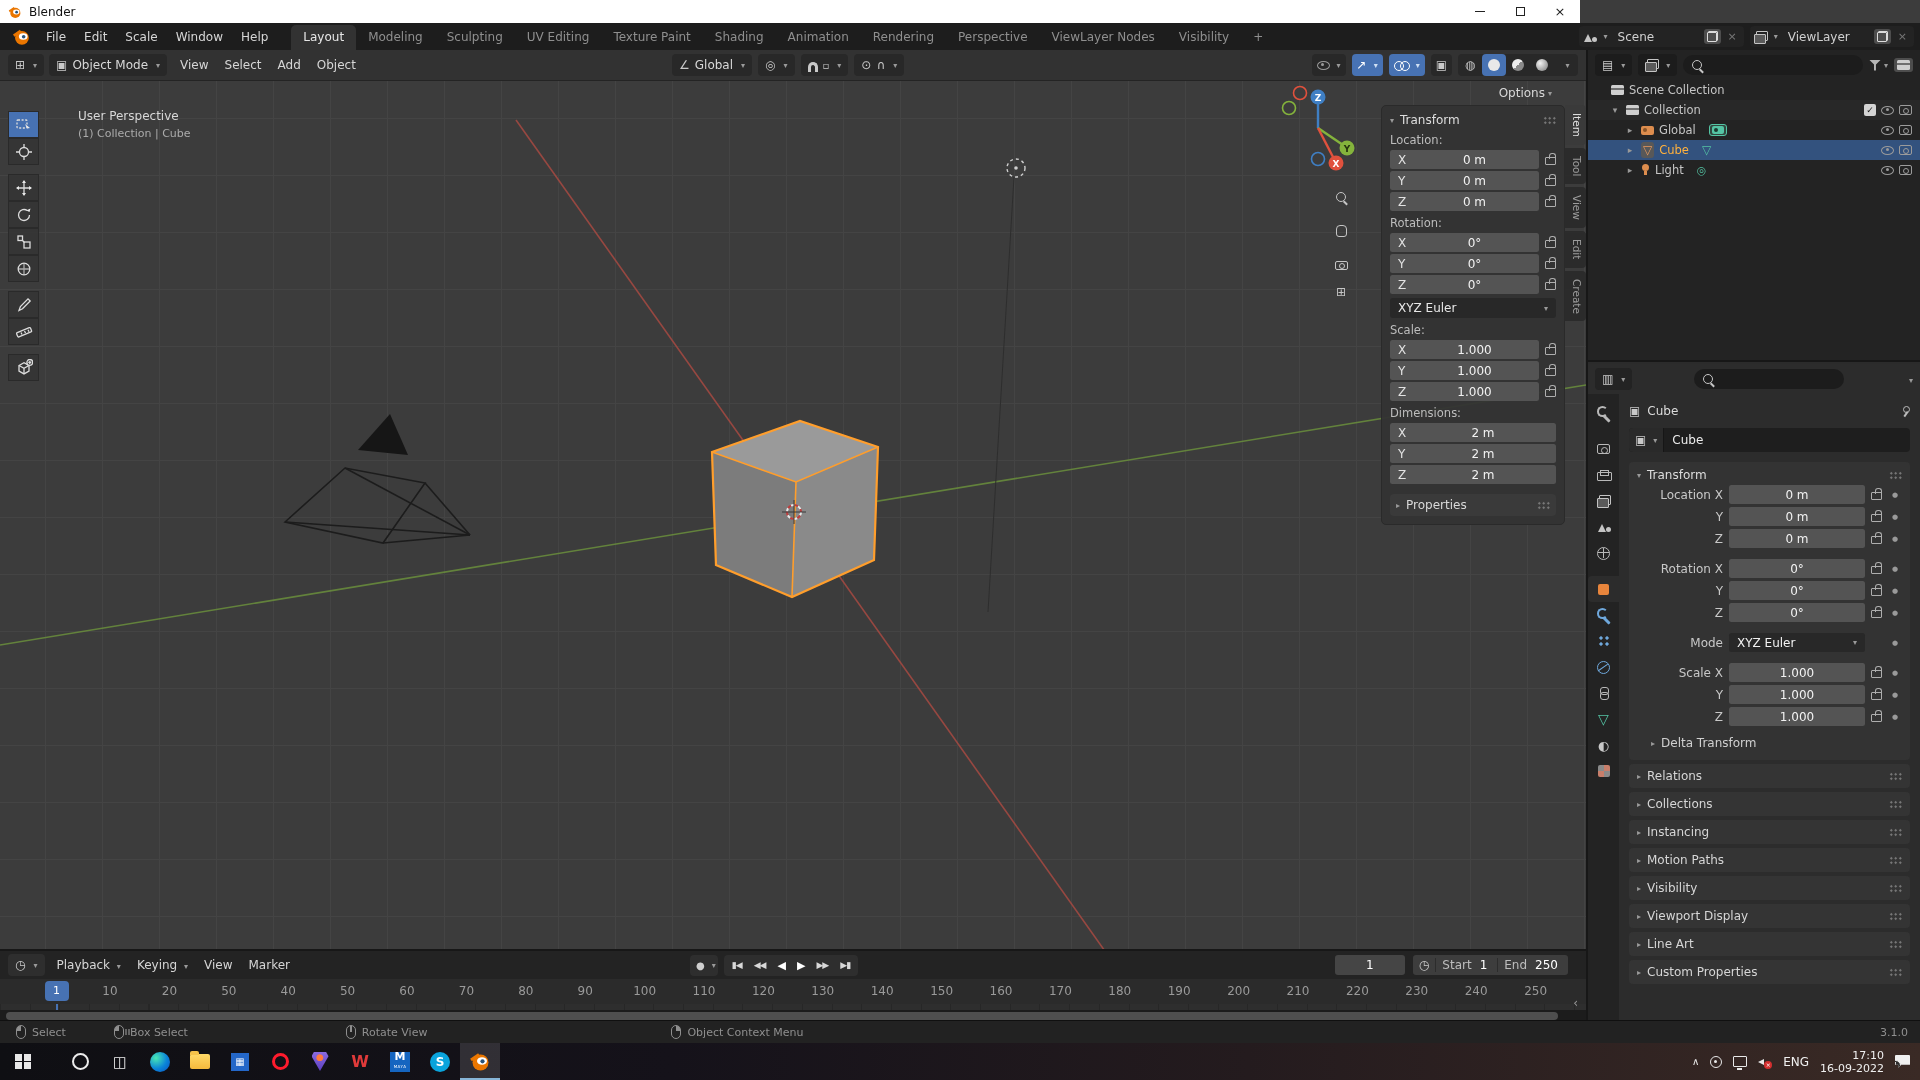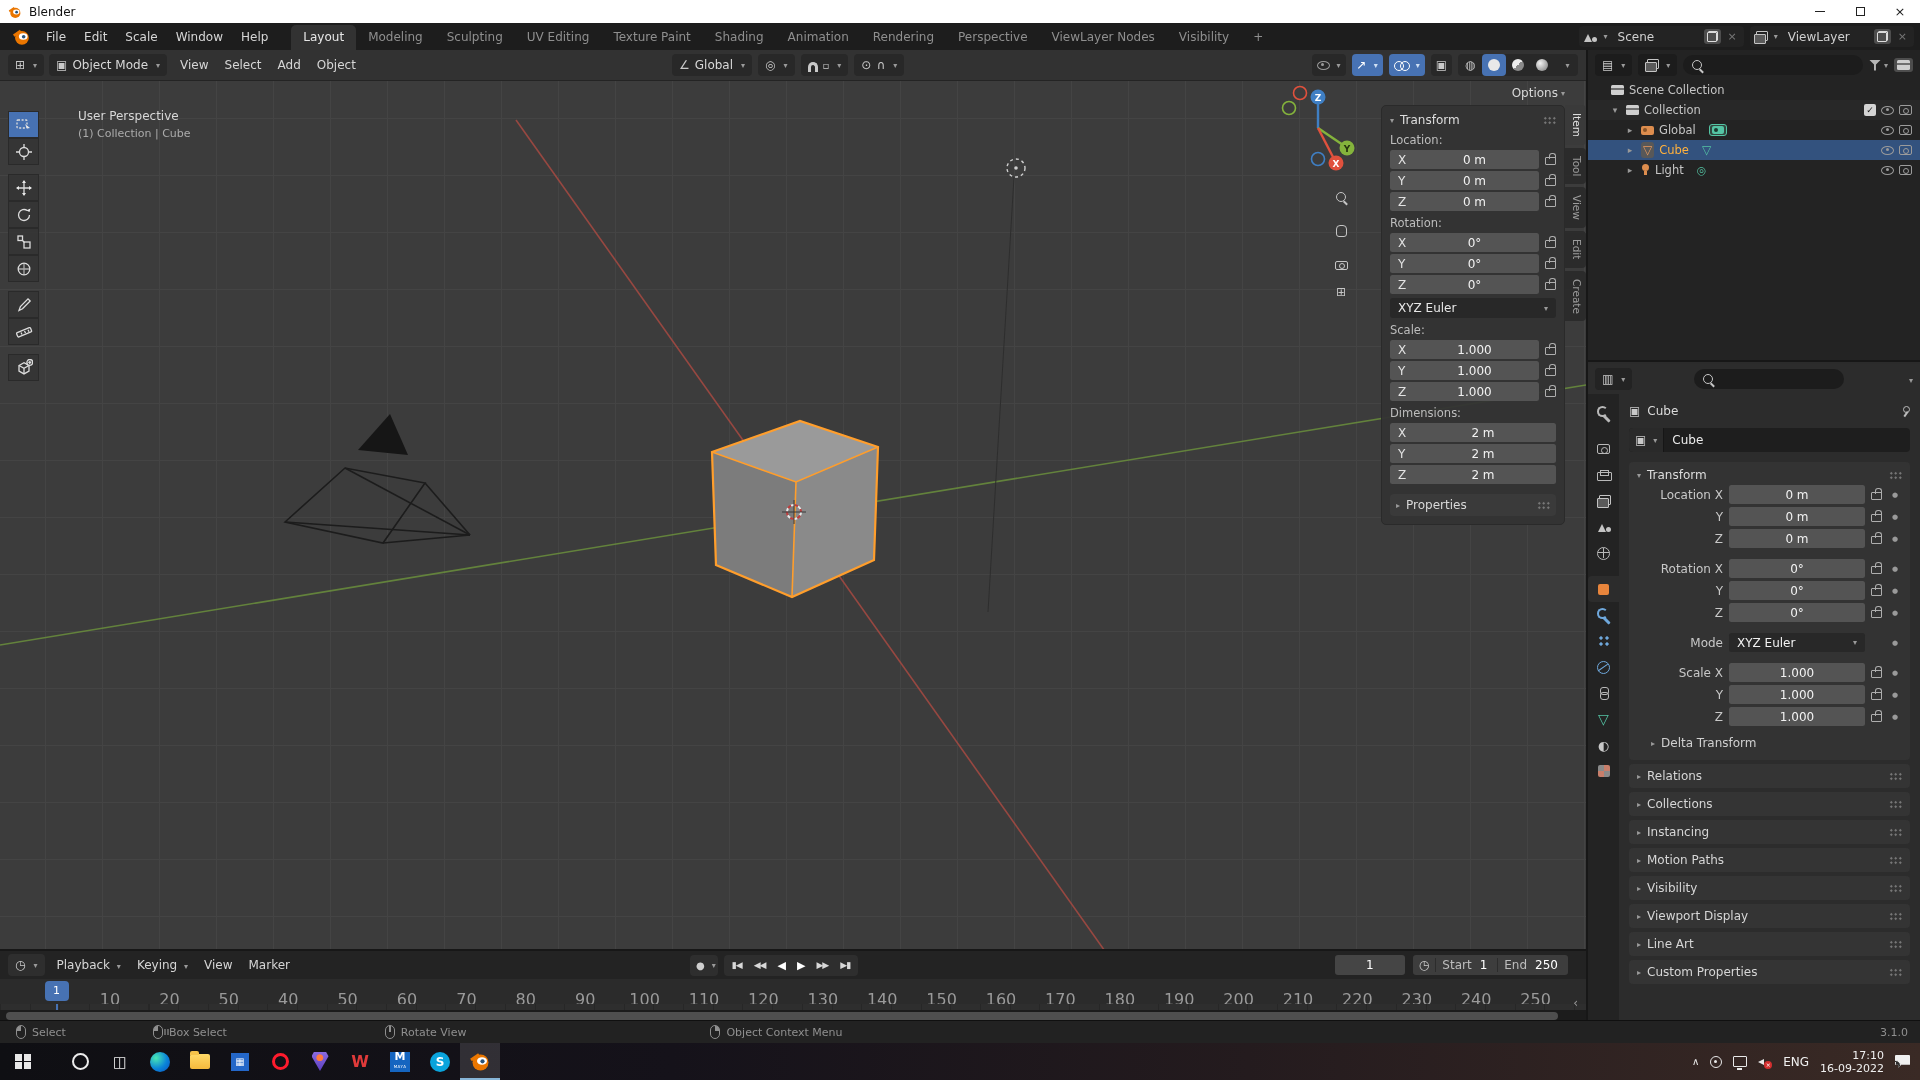--- a/index.html
+++ b/index.html
@@ -3,21 +3,21 @@
 <meta charset="utf-8">
 <style>
 *{margin:0;padding:0;box-sizing:border-box;font-family:"DejaVu Sans","Liberation Sans",sans-serif;}
 html,body{background:#000;}
 #screen{position:relative;width:1920px;height:1080px;overflow:hidden;background:#3c3c3c;color:#ccc;font-size:12px;}
 .abs{position:absolute;}
 .row{display:flex;align-items:center;}
 .chev{font-size:8px;color:#9a9a9a;margin-left:3px;}
 .dots{width:13px;height:9px;background-image:radial-gradient(#7d7d7d 1px,transparent 1.2px);background-size:4.5px 4.5px;}
 
-#titlebar{left:0;top:0;width:1920px;height:23px;background:#fff;color:#111;display:flex;align-items:center;}
+#titlebar{left:0;top:0;width:1580px;height:23px;background:#fff;color:#111;display:flex;align-items:center;}
 #titlebar .t-logo{width:14px;height:14px;margin:0 7px 0 8px;}
 #titlebar .t-name{font-size:12px;color:#111;}
 .wc{width:40px;height:23px;display:flex;align-items:center;justify-content:center;color:#222;}
 #wc-wrap{margin-left:auto;display:flex;}
 .wc-min{width:10px;height:1px;background:#222;}
 .wc-max{width:9px;height:9px;border:1px solid #222;}
 .wc-close{font-size:13px;line-height:13px;}
 
 #topbar{left:0;top:23px;width:1920px;height:27px;background:#1d1d1d;display:flex;align-items:center;padding:0 6px;}
 #topbar .b-logo{width:19px;height:19px;margin:0 6px;}
@@ -63,21 +63,21 @@
 #vp-canvas{left:0;top:81px;width:1586px;height:868px;background:#3c3c3c;overflow:hidden;
  background-image:linear-gradient(#444 1px,transparent 1px),linear-gradient(90deg,#444 1px,transparent 1px);
  background-size:57px 57px;background-position:-12px -20px;}
 #scene-svg{position:absolute;left:0;top:0;}
 #vp-toolbar{position:absolute;left:8px;top:30px;width:32px;display:flex;flex-direction:column;}
 .tool{width:31px;height:27px;background:#353535e8;border:1px solid #2a2a2a;display:flex;align-items:center;justify-content:center;}
 .tool.active{background:#4772b3;}
 .tgap{height:9px;}
 #vp-overlay-text{position:absolute;left:78px;top:28px;color:#d8d8d8;font-size:12px;}
 #vp-overlay-sub{position:absolute;left:78px;top:46px;color:#ababab;font-size:11px;}
-#options-btn{position:absolute;right:21px;top:5px;color:#d8d8d8;display:flex;align-items:center;}
+#options-btn{position:absolute;right:34px;top:5px;color:#d8d8d8;display:flex;align-items:center;}
 .vc{position:absolute;left:1330px;width:22px;height:22px;display:flex;align-items:center;justify-content:center;color:#c6c6c6;}
 .mag{position:relative;width:13px;height:13px;}
 .mag::before{content:"";position:absolute;left:1px;top:1px;width:8px;height:8px;border:1.6px solid #c6c6c6;border-radius:50%;}
 .mag::after{content:"";position:absolute;right:0;bottom:0;width:5px;height:1.8px;background:#c6c6c6;transform:rotate(45deg);}
 .hand{width:11px;height:12px;border:1.4px solid #c6c6c6;border-radius:4px 4px 3px 3px;}
 .vcam{position:relative;width:13px;height:9px;border:1.4px solid #c6c6c6;border-radius:2px;}
 .vcam::after{content:"";position:absolute;left:3px;top:1px;width:4px;height:4px;border:1px solid #c6c6c6;border-radius:50%;}
 
 #n-panel{position:absolute;right:21px;top:24px;width:184px;background:#333333f2;border-radius:5px;padding:7px 8px 8px;border:1px solid #2a2a2a;}
 .np-head{display:flex;align-items:center;color:#dedede;margin-bottom:6px;}
@@ -182,21 +182,21 @@
 .tgroup{display:flex;align-items:center;background:#2e2e2e;border-radius:4px;height:21px;padding:0 2px;}
 .tbtn{padding:0 6px;color:#d8d8d8;font-size:9px;letter-spacing:-1px;}
 .tbtn.play{color:#fff;font-size:11px;}
 #tl-frame-controls{position:absolute;right:18px;display:flex;gap:8px;align-items:center;}
 .framebox{width:70px;height:20px;background:#454545;border-radius:3px;display:flex;align-items:center;justify-content:center;color:#fff;}
 .range{display:flex;align-items:center;background:#3d3d3d;border-radius:3px;height:20px;}
 .range .lab{color:#bdbdbd;padding:0 6px;}
 .range .val{color:#fff;padding:0 10px 0 2px;}
 .range .sep{width:1px;height:14px;background:#2c2c2c;}
 #tl-ruler{position:relative;height:25px;background:#2b2b2b;}
-.tick{position:absolute;top:11px;color:#9a9a9a;font-size:16px;transform:translateX(-50%);}
+.tick{position:absolute;top:5px;color:#9a9a9a;font-size:12px;transform:translateX(-50%);}
 #playhead-pill{position:absolute;top:2px;width:24px;height:20px;background:#4772b3;border-radius:4px;color:#fff;text-align:center;line-height:20px;font-size:11px;transform:translateX(-50%);}
 #playhead-line{position:absolute;top:22px;width:2px;height:22px;background:#4772b3;}
 #tl-track{height:6px;background:#2e2e2e;background-image:repeating-linear-gradient(90deg,#272727 0 1px,transparent 1px 29.7px);}
 #tl-scroll{position:relative;height:12px;background:#1c1c1c;}
 #tl-scroll .handle{position:absolute;left:6px;right:28px;top:2px;height:8px;background:#4f4f4f;border-radius:4px;}
 #tl-collapse{position:absolute;right:8px;top:-14px;color:#9a9a9a;font-size:12px;}
 
 #statusbar{left:0;top:1020px;width:1920px;height:23px;background:#222;border-top:1px solid #101010;display:flex;align-items:center;color:#8f8f8f;font-size:11px;}
 .hint{display:flex;align-items:center;gap:6px;}
 .mouse{position:relative;width:10px;height:14px;border:1.4px solid #8f8f8f;border-radius:5px;}
@@ -1013,21 +1013,21 @@
       <div id="tl-collapse">‹</div>
     </div>
   </div>
 
   <div id="statusbar" class="abs">
     <div id="sb-hints" class="row">
         <div class="hint" style="margin-left: 16px;">
           <span class="mouse lmb"></span>
           <span>Select</span>
         </div>
-        <div class="hint" style="margin-left: 87px;">
+        <div class="hint" style="margin-left: 48px;">
           <span class="mouse lmb-drag"></span>
           <span>Box Select</span>
         </div>
         <div class="hint" style="margin-left: 158px;">
           <span class="mouse mmb"></span>
           <span>Rotate View</span>
         </div>
         <div class="hint" style="margin-left: 244px;">
           <span class="mouse rmb"></span>
           <span>Object Context Menu</span>

